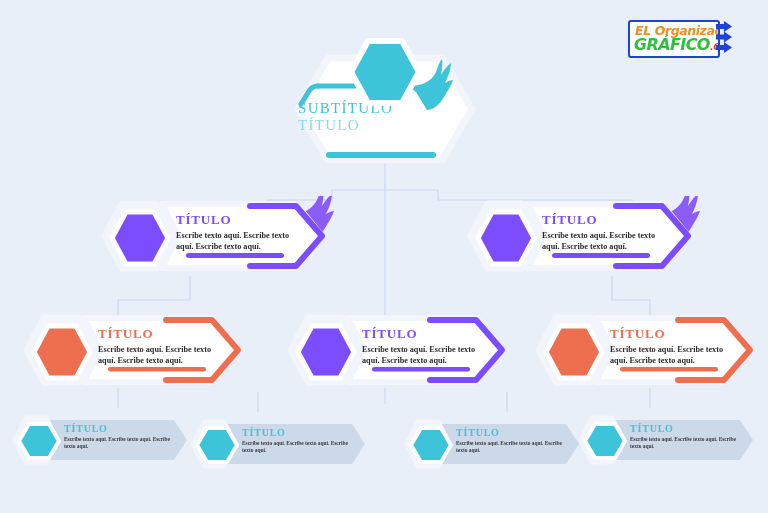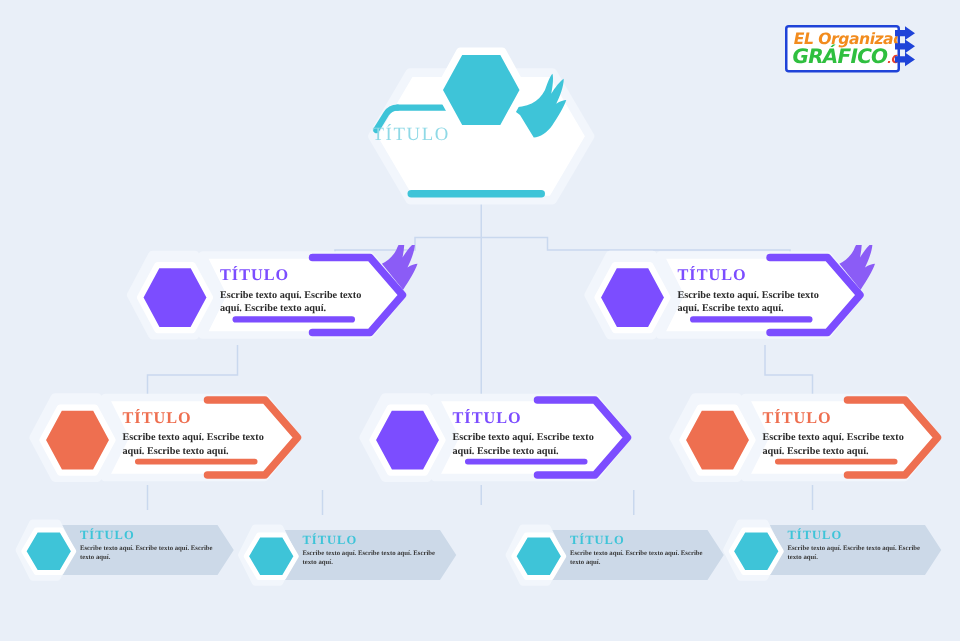--- a/index.html
+++ b/index.html
@@ -124,20 +124,21 @@
       <path d="M118,58 C132,58 141,54 146,44 C148,38 150,33 152,31
                C153,35 152,42 151,47 C154,42 158,37 161,35
                C161,41 158,49 155,55 C158,53 161,52 163,52
                C161,58 156,66 152,72 C148,78 142,82 137,82
                L126,64 Z" fill="#3ec4d8"></path>
 
       <rect x="36" y="124" width="110" height="6" rx="3" fill="#3ec4d8"></rect>
     </svg>
     
     <div class="txt" style="position:absolute;left:8px;top:72px;width:170px;">
+      <div class="ttl root-sub">SUBTÍTULO</div>
       <div class="ttl root-ttl">TÍTULO</div>
     </div>
     
     <svg style="position:absolute;left:56px;top:8px;" width="78" height="72" viewBox="0 0 78 72" xmlns="http://www.w3.org/2000/svg">
       <path d="M22,5 L56,5 L73,36 L56,67 L22,67 L5,36 Z" fill="#3ec4d8" stroke="#ffffff" stroke-width="6" stroke-linejoin="round"></path>
     </svg>
   </div>
 
   <div class="node" style="left:100px;top:196px;width:240px;height:84px;">
     <svg width="240" height="84" viewBox="0 0 240 84" xmlns="http://www.w3.org/2000/svg">

